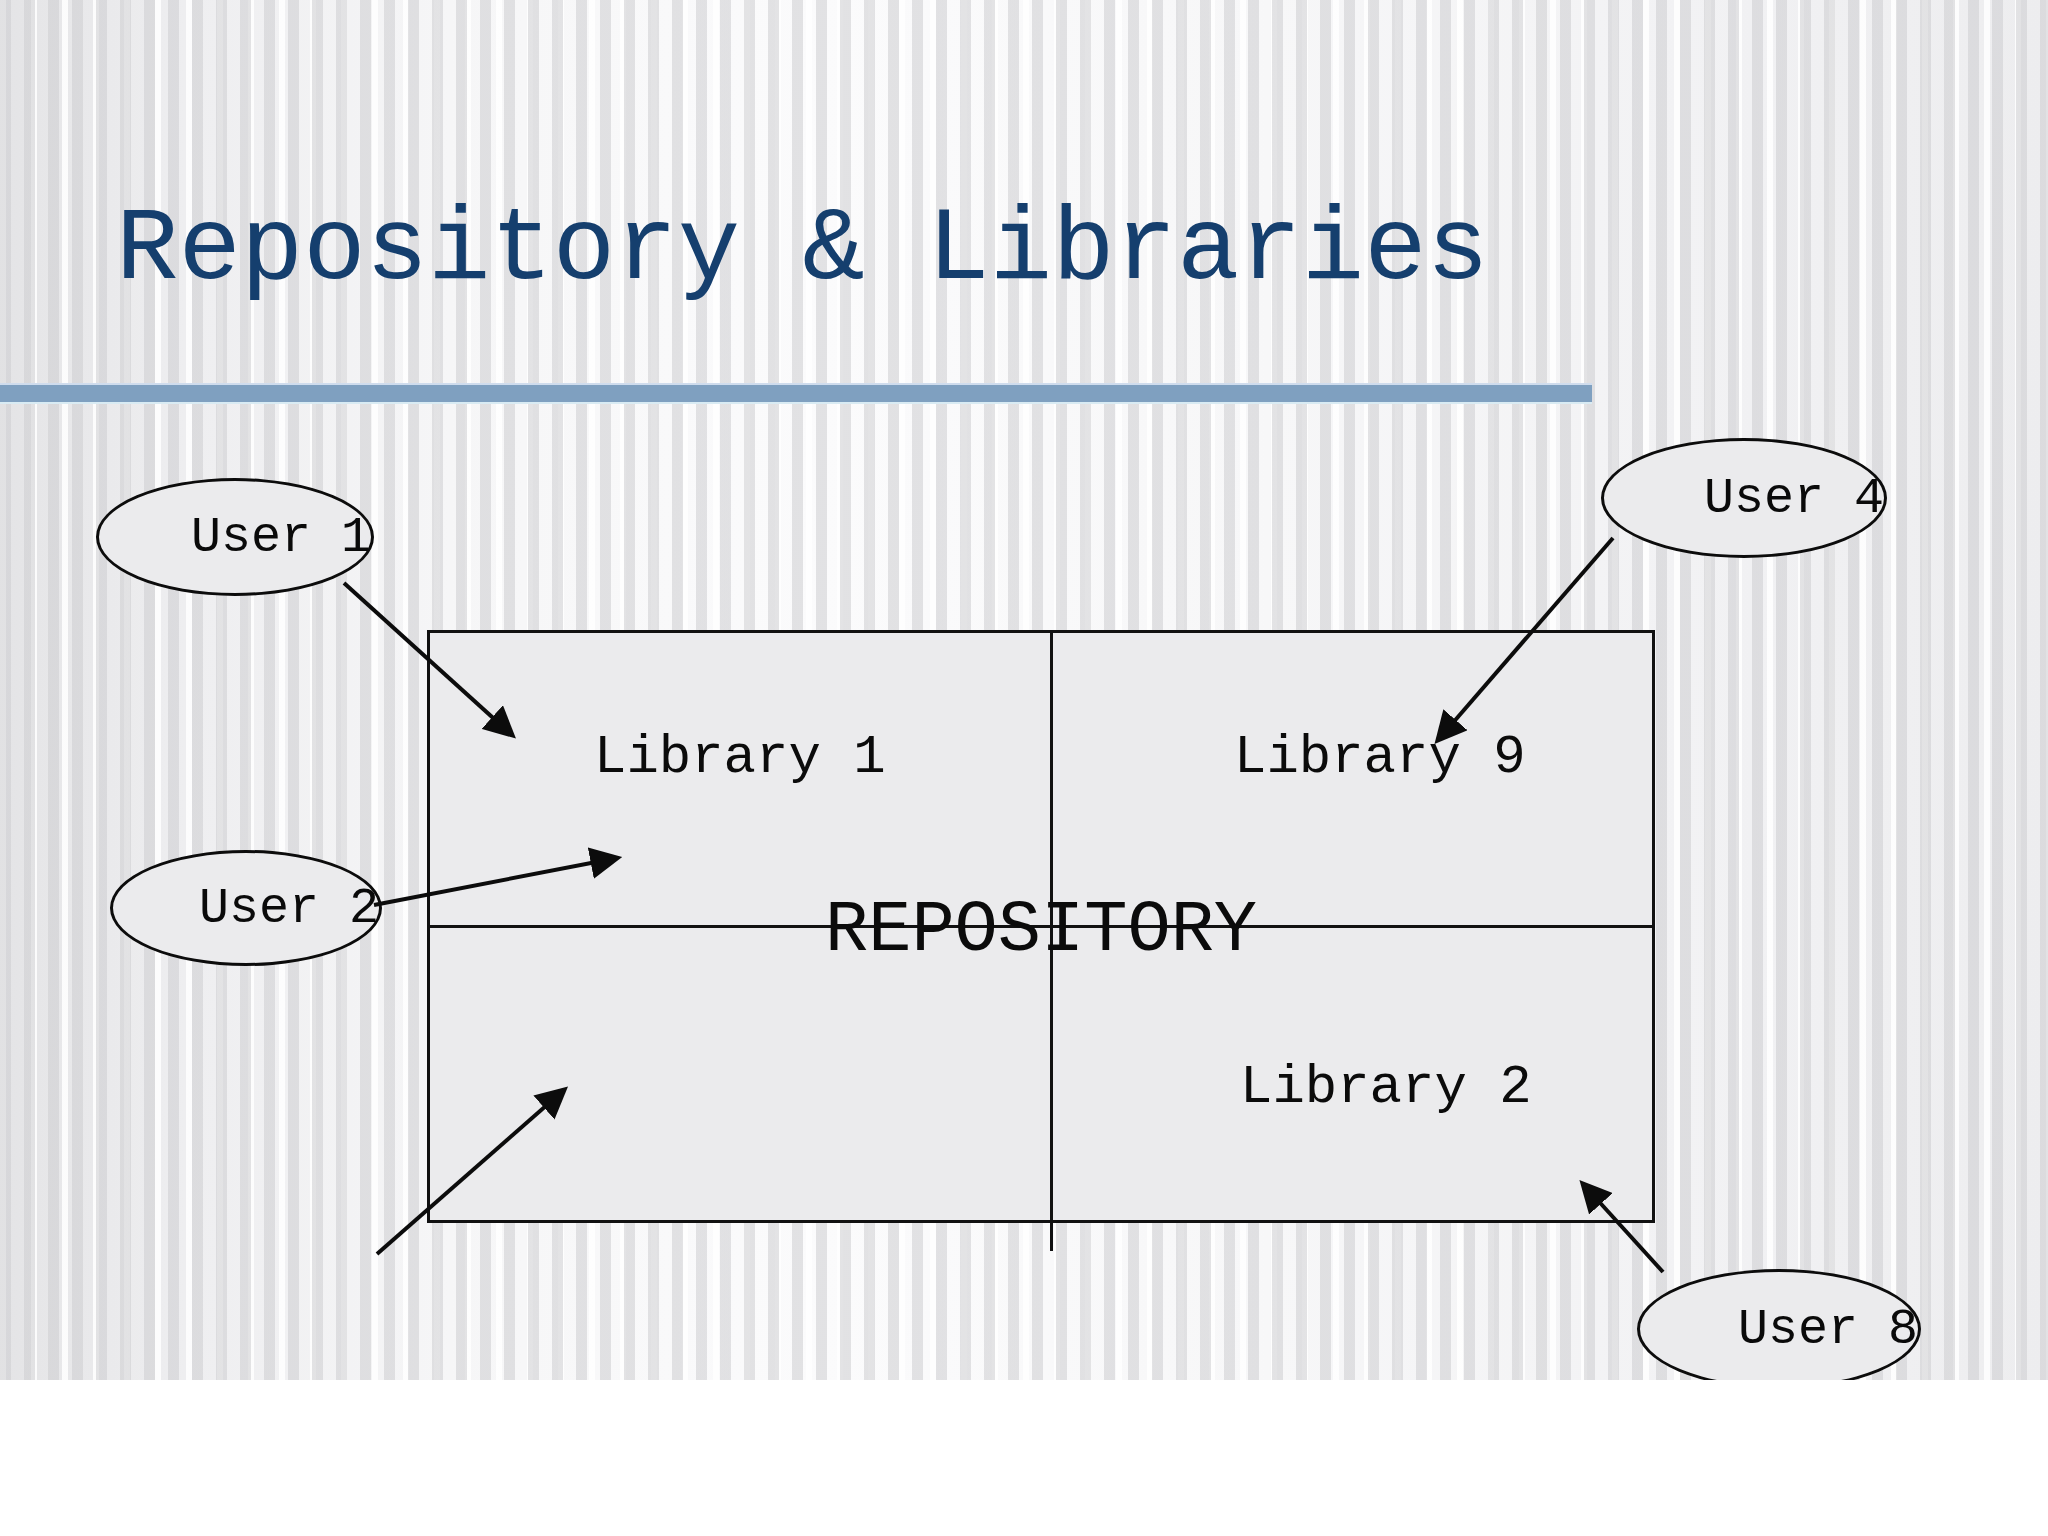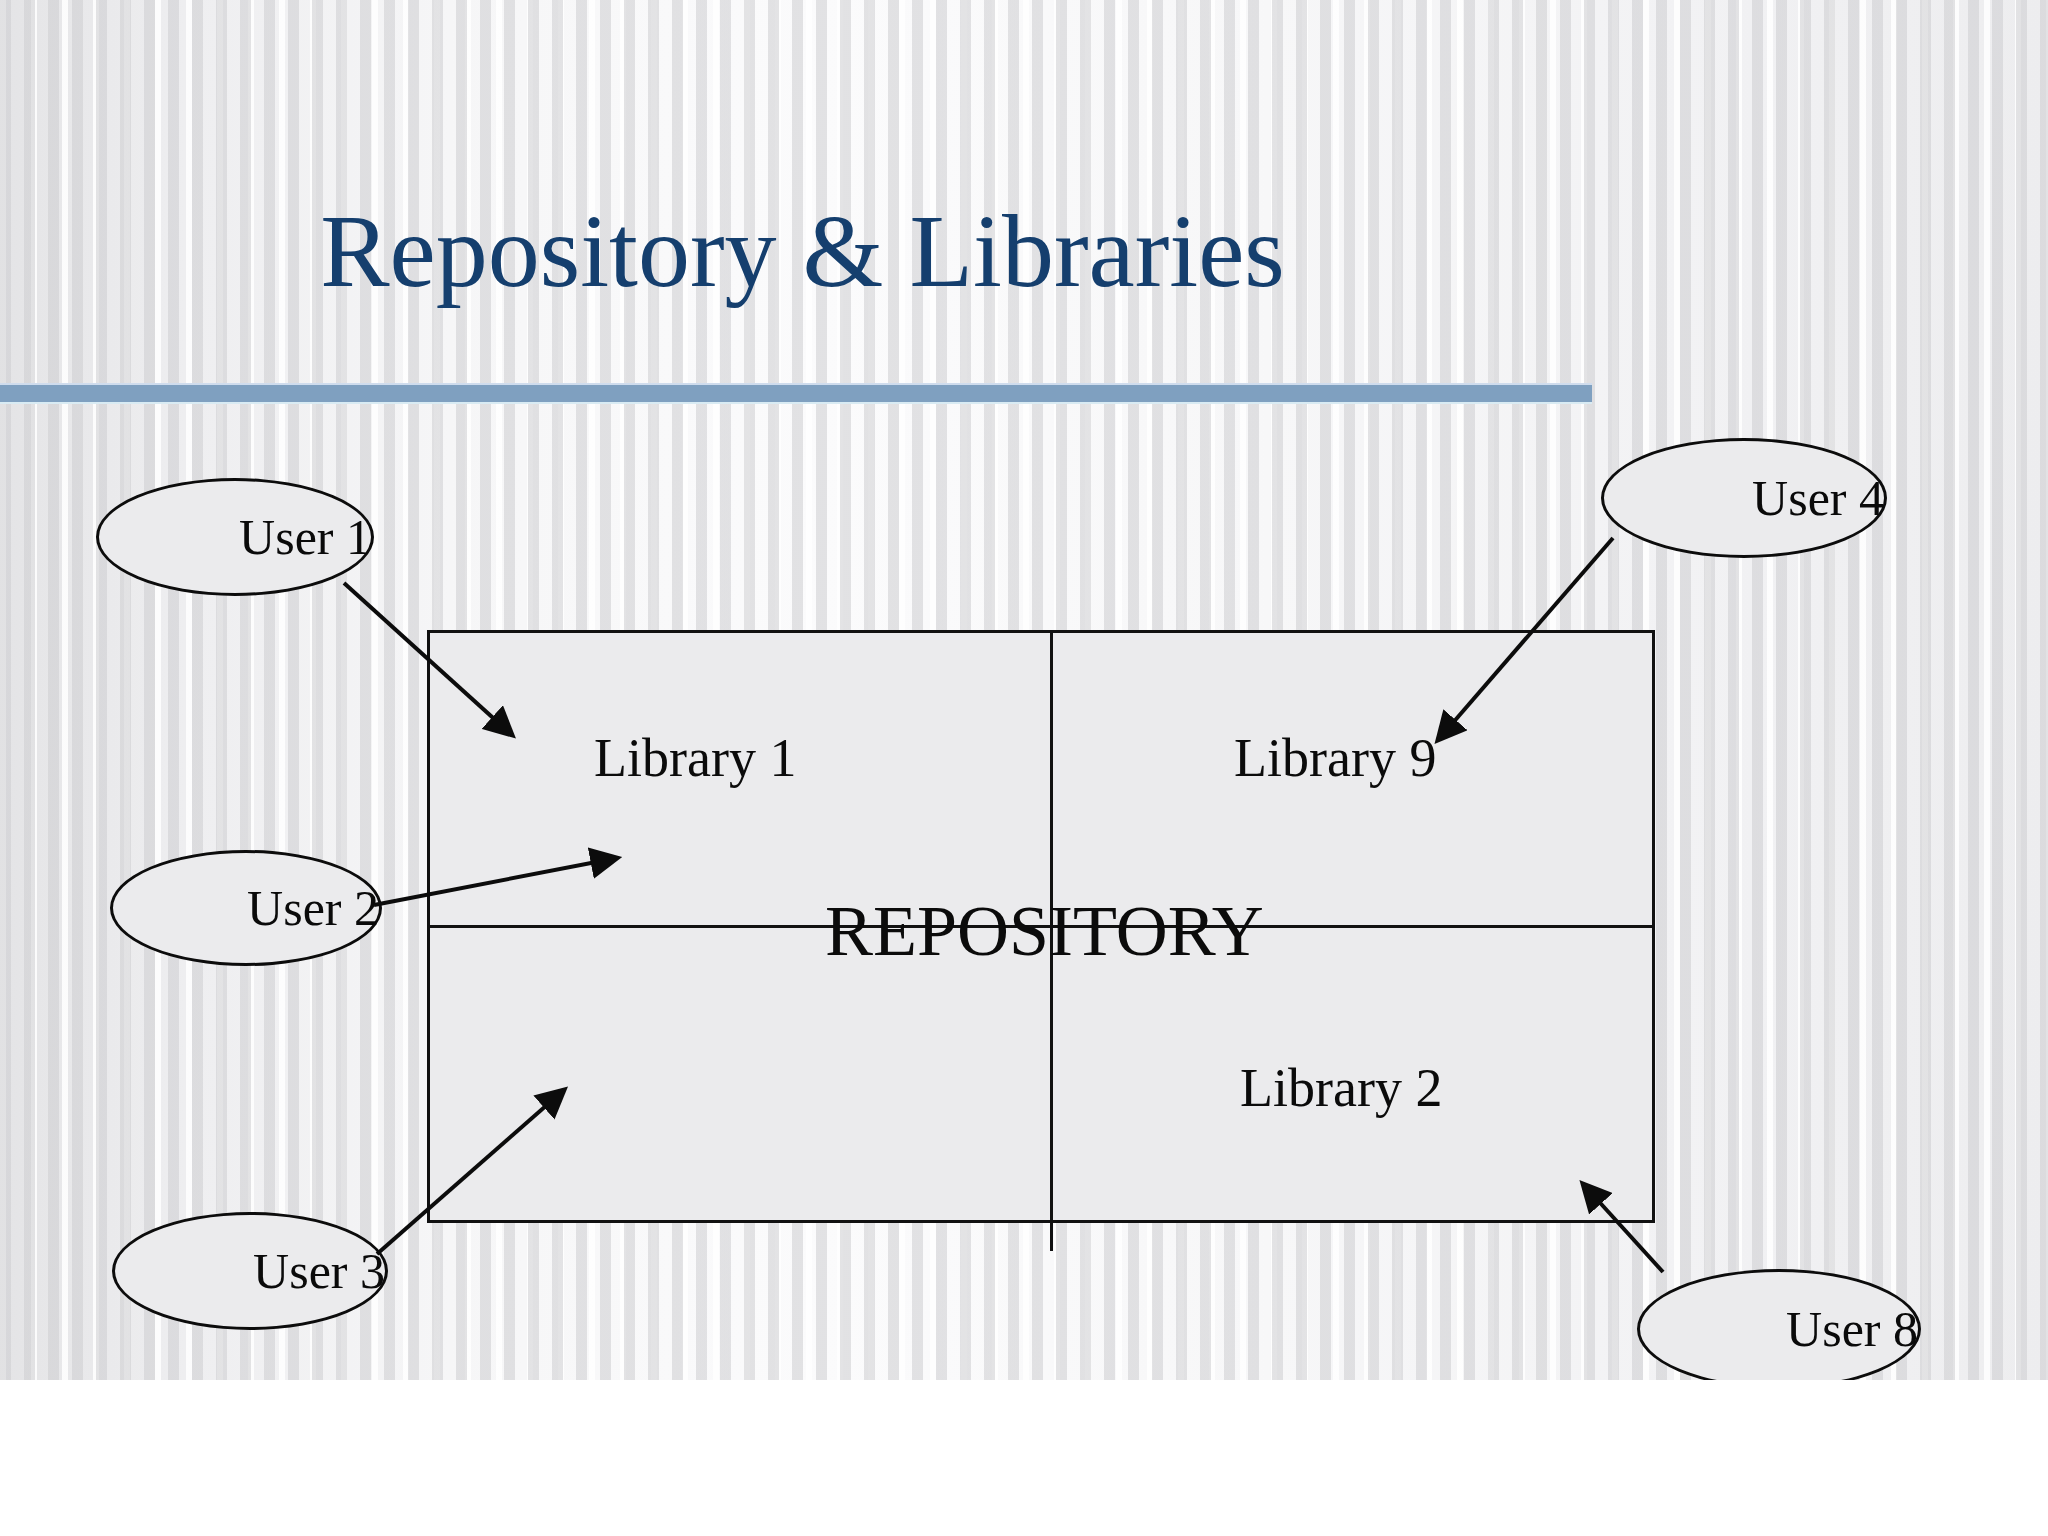--- a/index.html
+++ b/index.html
@@ -5,21 +5,21 @@
   html, body {
     margin: 0;
     padding: 0;
     background: #ffffff;
   }
   #slide {
     position: relative;
     width: 2048px;
     height: 1380px;
     overflow: hidden;
-    font-family: Liberation Serif, serif;
+    font-family: Liberation Mono, monospace;
     background-color: #f2f2f3;
     background-image:
       repeating-linear-gradient(to right,
         rgba(205,205,208,0.55) 0px,
         rgba(205,205,208,0.55) 11px,
         rgba(255,255,255,0.0) 11px,
         rgba(255,255,255,0.0) 24px),
       repeating-linear-gradient(to right,
         rgba(255,255,255,0.85) 0px,
         rgba(255,255,255,0.85) 6px,
@@ -167,23 +167,20 @@
     <div class="cell-label" id="lib4">Library 2</div>
 
     <div id="repo-label">REPOSITORY</div>
 
     <div class="user-ellipse" id="user1">
       <span>User 1</span>
     </div>
     <div class="user-ellipse" id="user2">
       <span>User 2</span>
     </div>
-    <div class="user-ellipse" id="user3">
-      <span>User 3</span>
-    </div>
     <div class="user-ellipse" id="user4">
       <span>User 4</span>
     </div>
     <div class="user-ellipse" id="user5">
       <span>User 8</span>
     </div>
 
     <svg id="arrows" viewBox="0 0 2048 1536">
       <defs>
         <marker id="ah" viewBox="0 0 12 12" refX="10" refY="6" markerWidth="8" markerHeight="8" orient="auto-start-reverse">

